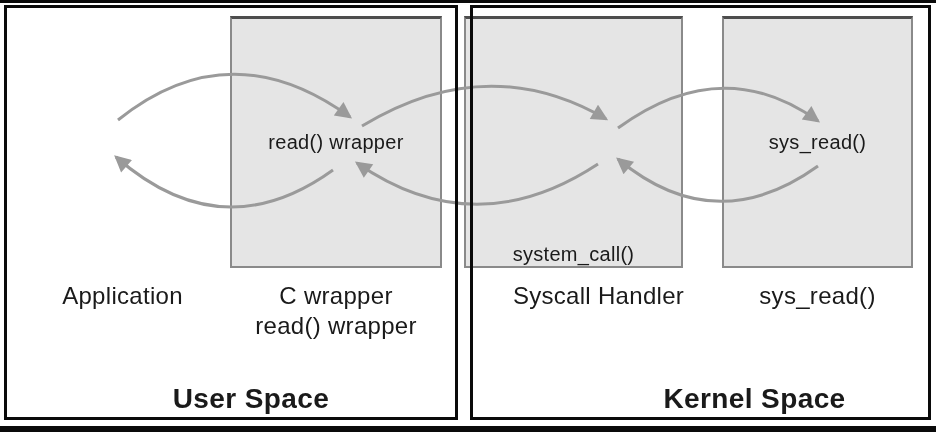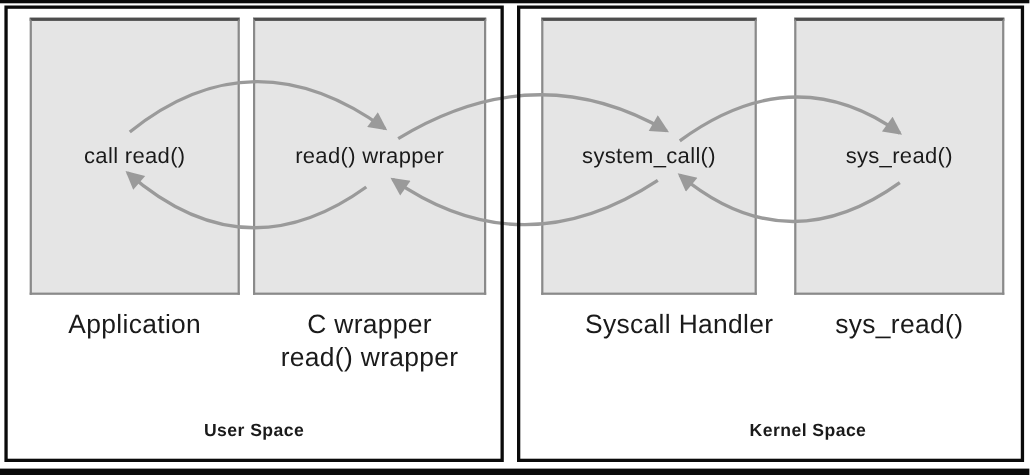--- a/index.html
+++ b/index.html
@@ -25,51 +25,48 @@
 
   
   .gbox{position:absolute;top:16px;height:252px;background:var(--box-fill);
         border:2px solid var(--box-border);border-top:3px solid var(--box-border-top);
         box-sizing:border-box;z-index:1;
         display:flex;align-items:center;justify-content:center;}
   .gbox .fn{font-size:20px;letter-spacing:.3px;white-space:nowrap;z-index:4;}
 
   #box-application{left:27px;width:191px;}
   #box-clibrary{left:230px;width:212px;}
-  #box-syscall-handler{left:492px;width:196px;}
+  #box-syscall-handler{left:464px;width:219px;align-items:flex-end;}
   #box-sysread{left:722px;width:191px;}
 
   .caption{position:absolute;top:281px;text-align:center;font-size:24px;
            letter-spacing:.3px;line-height:30px;z-index:4;white-space:nowrap;}
   #caption-application{left:7px;width:231px;}
   #caption-clibrary{left:210px;width:252px;}
-  #caption-syscall-handler{left:488px;width:259px;}
+  #caption-syscall-handler{left:469px;width:259px;}
   #caption-sysread{left:702px;width:231px;}
 
   .space-title{position:absolute;top:383px;text-align:center;font-weight:bold;
-               font-size:16px;letter-spacing:.4px;z-index:4;}
+               font-size:28px;letter-spacing:.4px;z-index:4;margin-left:20px;}
   #title-user{left:4px;width:454px;}
   #title-kernel{left:470px;width:529px;}
 
   svg.arrows{position:absolute;left:0;top:0;width:936px;height:432px;z-index:2;pointer-events:none;}
   svg.arrows path.arc{fill:none;stroke:var(--arrow,#9a9a9a);stroke-width:3;}
 </style>
 </head>
 <body>
 
 <div class="canvas">
 
   <div class="top-line"></div>
 
   <div class="space user"></div>
   <div class="space kernel"></div>
 
-  <div class="gbox" id="box-application">
-    <span class="fn">call read()</span>
-  </div>
   <div class="gbox" id="box-clibrary">
     <span class="fn">read() wrapper</span>
   </div>
   <div class="gbox" id="box-syscall-handler">
     <span class="fn">system_call()</span>
   </div>
   <div class="gbox" id="box-sysread">
     <span class="fn">sys_read()</span>
   </div>
 

